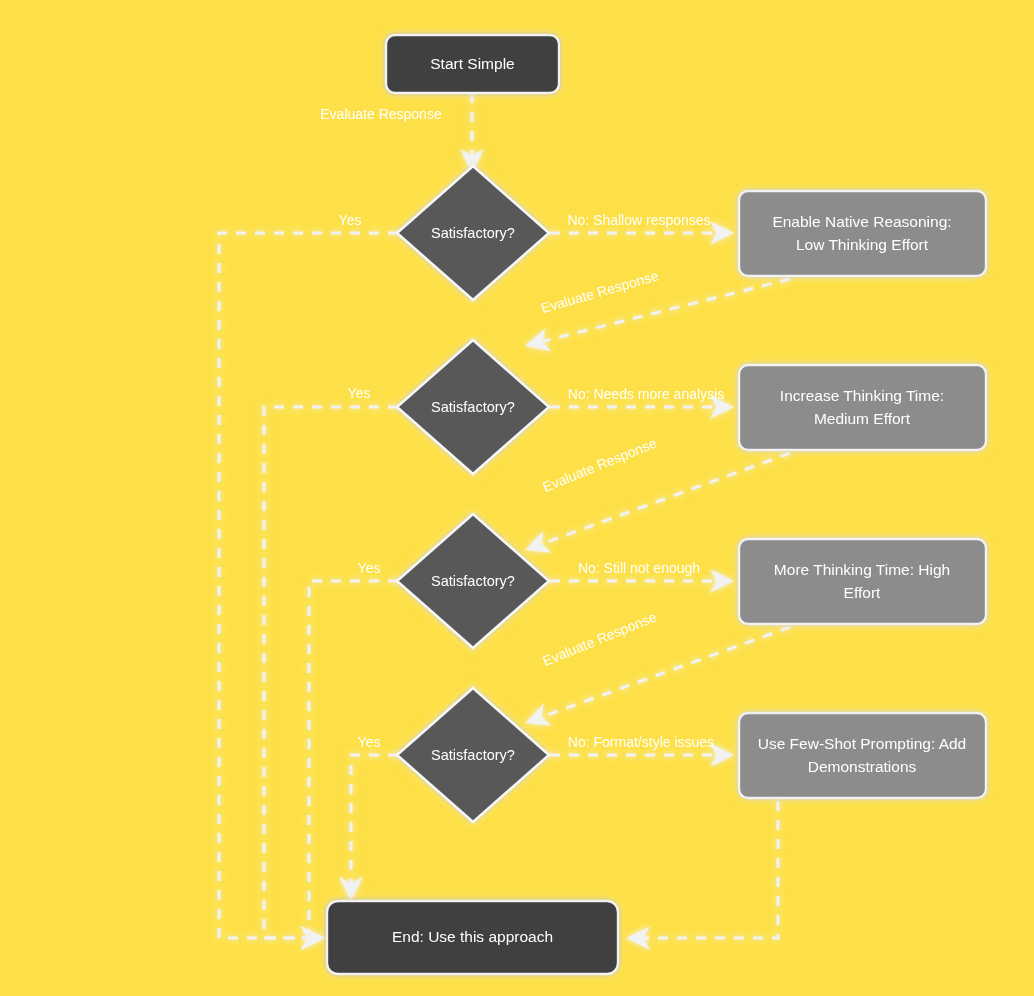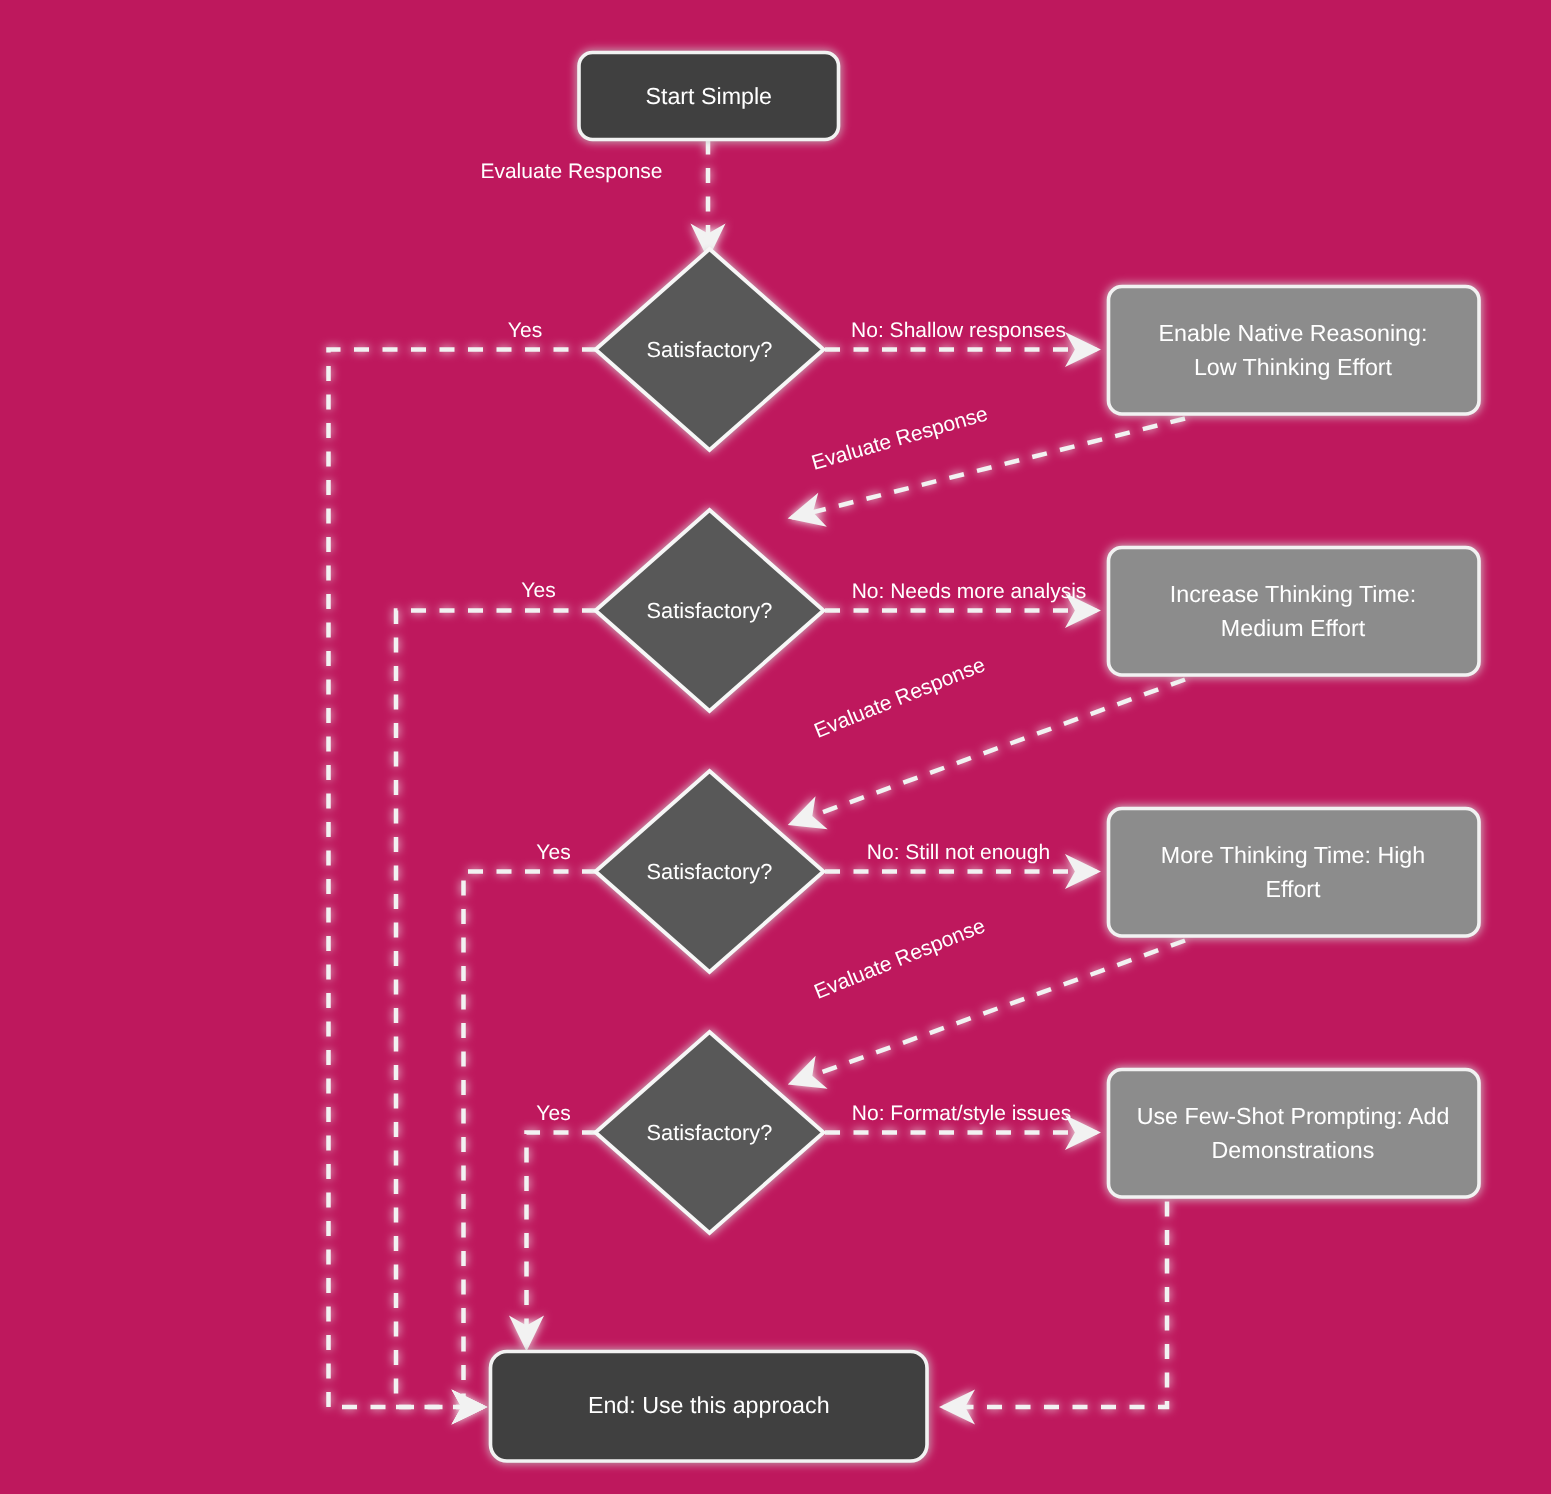--- a/index.html
+++ b/index.html
@@ -11,21 +11,21 @@
   body {
     width: 1034px;
     height: 996px;
     overflow: hidden;
     font-family: "Liberation Sans", sans-serif;
   }
   #diagram-root {
     position: relative;
     width: 1034px;
     height: 996px;
-    background: #be185d;
+    background: #fde047;
   }
   #flow-svg {
     position: absolute;
     top: 0;
     left: 0;
     width: 1034px;
     height: 996px;
     display: block;
   }
   .node-text {

